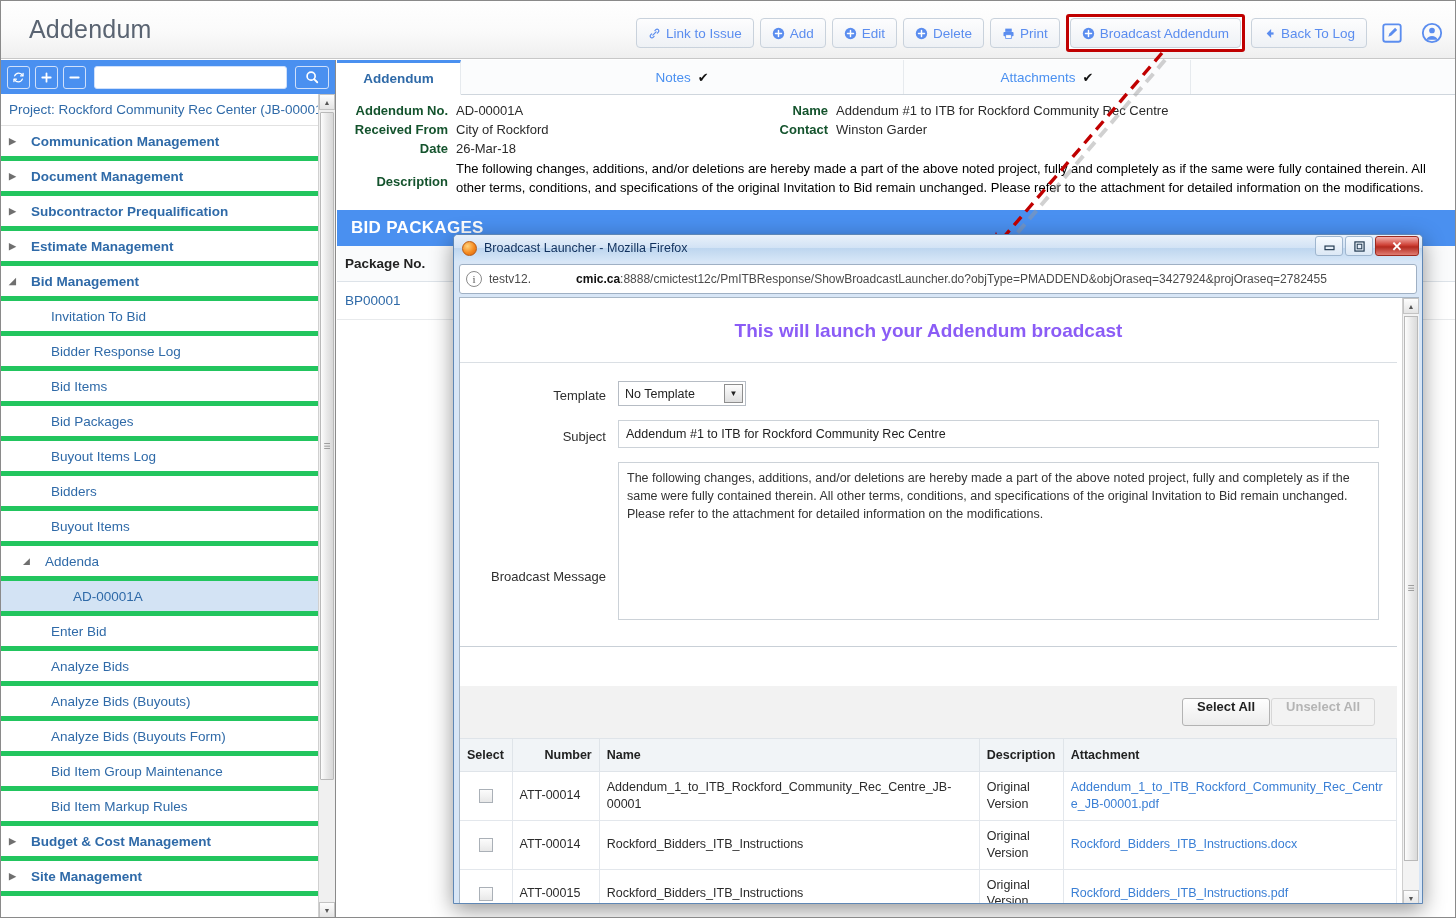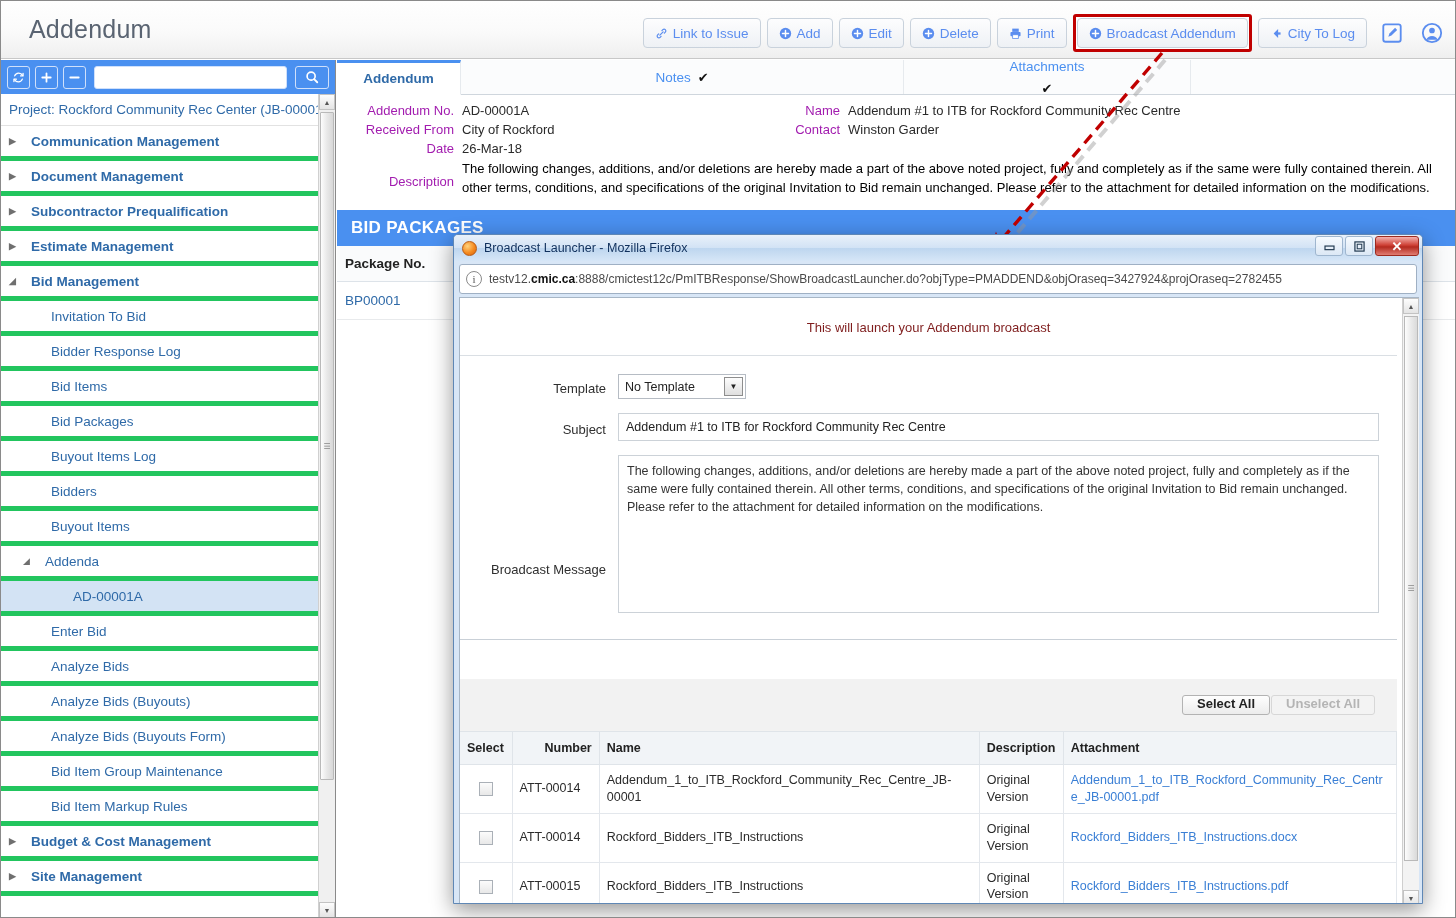--- a/index.html
+++ b/index.html
@@ -131,29 +131,28 @@
     border-right: 1px solid #e6eaee; position: relative;
   }
   .tab.active {
     color: #2f6aa8; font-weight: bold; background: #fff;
     border-top: 3px solid #4a90f0;
     border-bottom: 1px solid #fff; margin-bottom: -1px;
   }
   .tab .check { color: #111; font-size: 13px; }
   .tab-addendum { width: 124px; }
   .tab-notes { width: 443px; }
-  .tab-attachments { width: 287px; flex-direction: column; }
+  .tab-attachments { width: 287px; }
   .tab-history { width: 264px; }
 
   .detail { position: relative; padding: 8px 0 0 0; }
   .drow { display: flex; margin-bottom: 4px; }
   .dlabel {
-    font-size: 13px; color: #a21caf; font-weight: normal; text-align: right;
+    font-size: 13px; color: #14532d; font-weight: bold; text-align: right;
     flex: none;
-    margin-left: 6px;
   }
   .dval { font-size: 13px; color: #2a2a2a; }
   .col-l-label { width: 119px; padding-right: 8px; }
   .col-l-val { width: 300px; }
   .col-r-label { width: 80px; padding-right: 8px; text-align: right; }
   .col-r-val { flex: 1; }
   .desc-label { width: 119px; padding-right: 8px; text-align: right; padding-top: 14px; }
   .desc-val { flex: 1; padding-right: 20px; line-height: 1.45; font-size: 13px; }
 
   .bidpkg-header {
@@ -210,35 +209,35 @@
     height: 30px; margin: 3px 5px 0 5px;
     background: #fff; border: 1px solid #9fb0c4; border-radius: 3px;
     display: flex; align-items: center; padding: 0 6px; gap: 7px;
   }
   .ff-info-ic {
     width: 16px; height: 16px; border: 1px solid #8a8a8a; border-radius: 50%;
     color: #555; font-size: 11px; display: flex; align-items: center;
     justify-content: center; flex: none; font-family: "Liberation Serif", serif;
   }
   .ff-url { font-size: 12px; color: #4a4a4a; white-space: nowrap; overflow: hidden; }
-  .ff-url b { color: #111; font-weight: bold; }
+  .ff-url b { color: #111; font-weight: bold; margin-left: 45px; }
   .ff-content {
     position: absolute; left: 5px; top: 62px;
     width: 960px; height: 608px;
     background: #fff; border: 1px solid #a7b6c6; border-right: none;
     overflow: hidden;
   }
   .ff-page { position: absolute; left: 0; top: 0; width: 937px; height: 608px; }
   .ff-sb {
     position: absolute; right: 0; top: 0; width: 17px; height: 608px;
     background: #f3f3f3; border-left: 1px solid #cfcfcf;
   }
 
   .blc-title {
-    text-align: center; font-size: 13px; font-weight: normal; color: #7f1d1d;
+    text-align: center; font-size: 19px; font-weight: bold; color: #8b5cf6;
     padding: 22px 0 20px 0; border-bottom: 1px solid #dadfe4;
   }
   .blc-form { padding: 18px 18px 10px 18px; }
   .frow { display: flex; align-items: center; margin-bottom: 14px; }
   .flabel {
     width: 140px; text-align: right; padding-right: 12px;
     font-size: 13px; color: #2f2f2f; flex: none; padding-top: 4px;
   }
   .fsel {
     width: 128px; height: 25px; border: 1px solid #b6bcc4; background: #fff;
@@ -261,21 +260,21 @@
     font-size: 12.5px; color: #333; padding: 7px 8px; line-height: 1.42;
     font-family: "Liberation Sans", sans-serif; resize: none;
   }
   .flabel-mid { padding-top: 70px; }
   .blc-sep { border-top: 1px solid #c9d0d7; margin: 2px 0 0 0; height: 40px; background: #fff; }
   .blc-btnbar {
     height: 52px; background: #f2f2f2; display: flex;
     align-items: center; justify-content: flex-end; padding-right: 22px; gap: 1px;
   }
   .sbtn {
-    height: 20px; padding: 0 14px; font-size: 13px; font-weight: bold;
+    height: 28px; padding: 0 14px; font-size: 13px; font-weight: bold;
     border: 1px solid #b3b3b3; background: linear-gradient(to bottom,#fefefe,#ececec);
     color: #222; cursor: pointer; border-radius: 3px; text-align: center;
   }
   .sbtn.disabled { color: #b4b4b4; background: #f3f3f3; border-color: #d7d7d7; cursor: default; }
 
   .atable { width: 937px; border-collapse: collapse; }
   .atable th {
     background: #f1f4f7; border: 1px solid #dfe4e9; border-left: none;
     font-size: 12.5px; font-weight: bold; color: #222;
     text-align: left; padding: 9px 7px; white-space: nowrap;
@@ -371,21 +370,21 @@
         </div>
       </div>
 
       <div class="tbtn">
         <span class="ic">
           <svg width="13" height="13" viewBox="0 0 16 16">
               <path d="M10 2.5L4.5 8l5.5 5.5z" fill="#5b8def"></path>
               <rect x="9" y="6.6" width="4" height="2.8" fill="#5b8def"></rect>
             </svg>
         </span>
-        <span>City To Log</span>
+        <span>Back To Log</span>
       </div>
 
       <div class="iconbtn">
         <svg width="22" height="22" viewBox="0 0 24 24">
             <rect x="2.5" y="2.5" width="19" height="19" rx="2.5" fill="none" stroke="#5b8def" stroke-width="2"></rect>
             <path d="M8 16l1.2-3.4 6.2-6.2 2.2 2.2-6.2 6.2z" fill="#5b8def"></path>
           </svg>
       </div>
       <div class="iconbtn">
         <svg width="22" height="22" viewBox="0 0 24 24">

